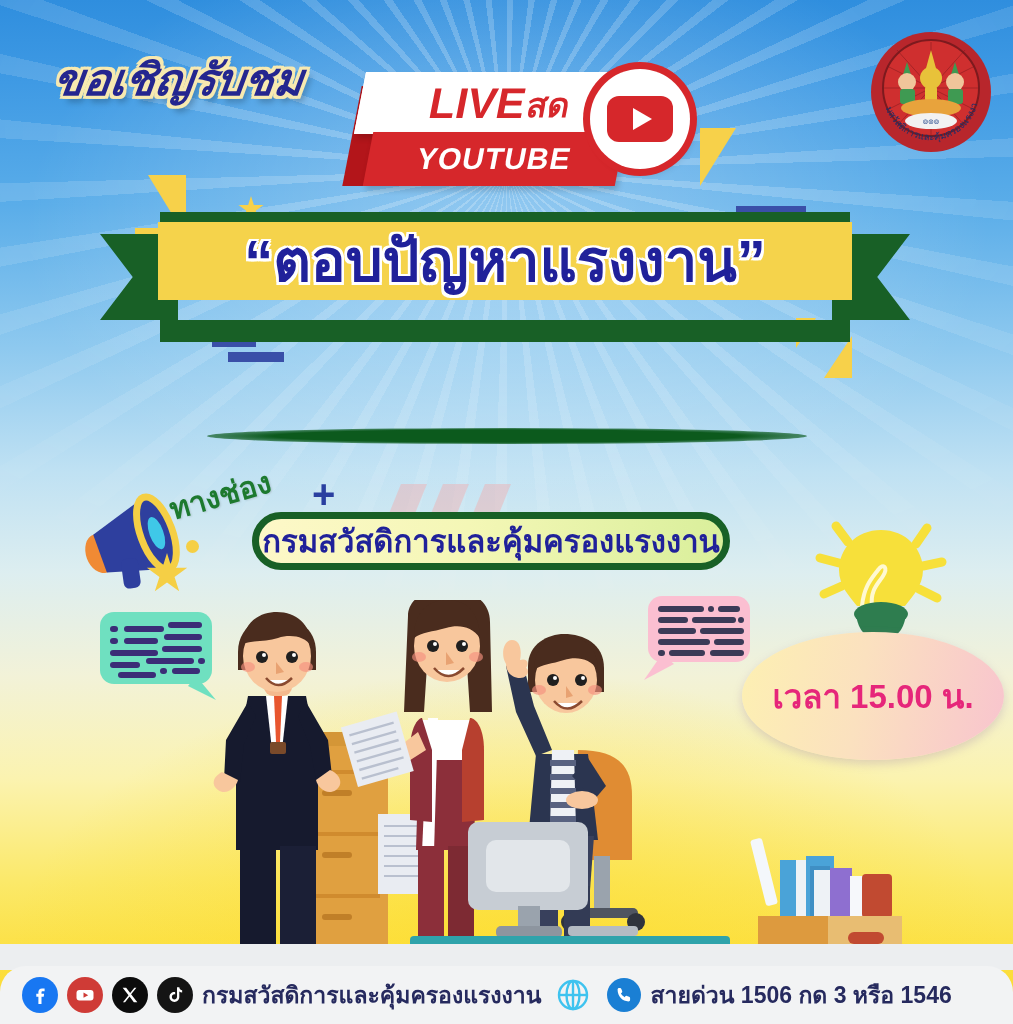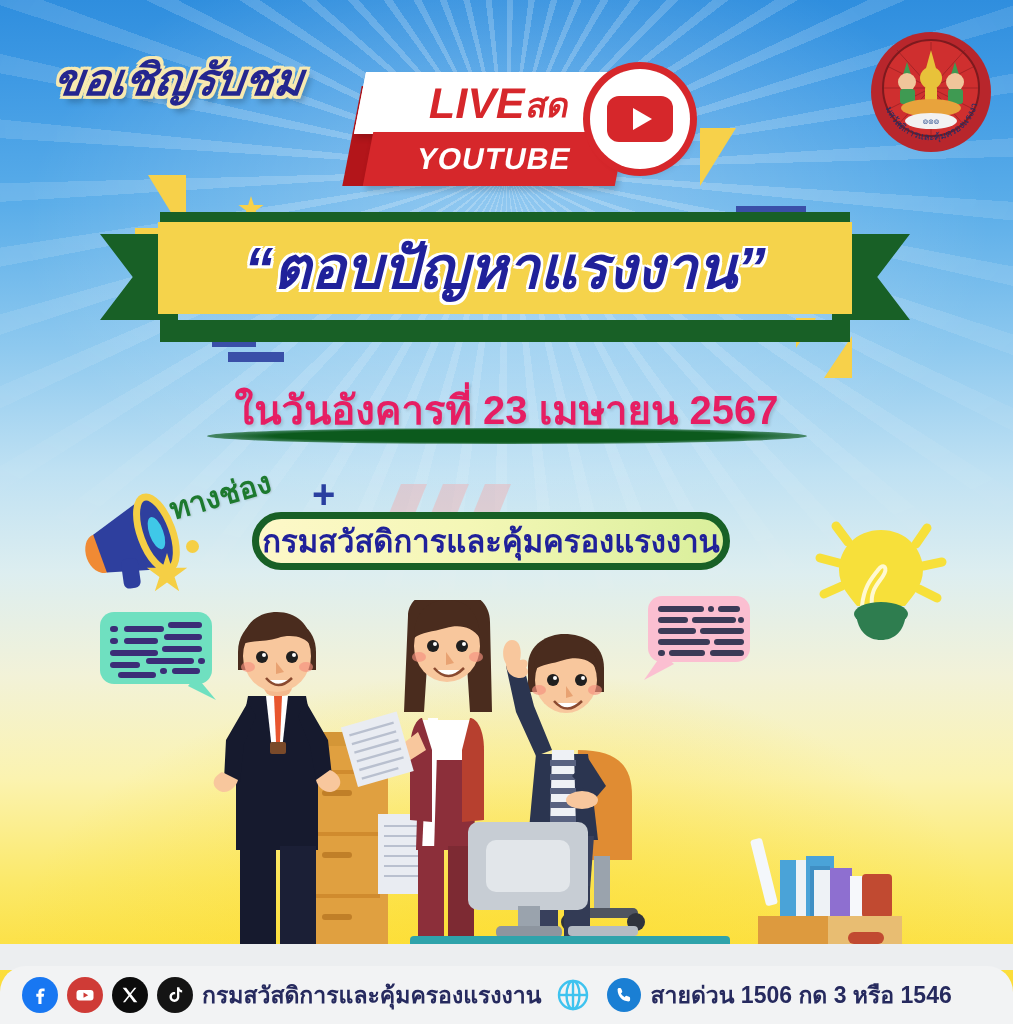--- a/index.html
+++ b/index.html
@@ -122,23 +122,23 @@
     position:absolute; left:0; top:22px; width:78px; height:86px;
     background:#186026;
     clip-path:polygon(0 0, 100% 0, 100% 100%, 0 100%, 42% 50%);
   }
   .rib-right{
     position:absolute; right:0; top:22px; width:78px; height:86px;
     background:#186026;
     clip-path:polygon(0 0, 100% 0, 58% 50%, 100% 100%, 0 100%);
   }
   .rib-mid{
-    position:absolute; left:58px; top:10px; right:58px; height:92px;
+    position:absolute; left:58px; top:10px; right:58px; height:78px;
     background:#f5d34b;
-    display:flex; align-items:center; justify-content:center;font-style:italic;
+    display:flex; align-items:center; justify-content:center;
   }
   #ribbon-title{
     color:#20219a; font-weight:bold; font-size:58px; line-height:1;
     text-shadow:
       -2.5px 0 0 #fff, 2.5px 0 0 #fff, 0 -2.5px 0 #fff, 0 2.5px 0 #fff,
       -2.5px -2.5px 0 #fff, 2.5px -2.5px 0 #fff, -2.5px 2.5px 0 #fff, 2.5px 2.5px 0 #fff;
   }
   .rib-tail{
     position:absolute; width:62px; height:22px; background:#186026;
   }
@@ -288,21 +288,20 @@
     <div class="rib-tail" style="right:60px;bottom:0;"></div>
     <div class="rib-green-bar" style="left:118px;top:0;right:118px;height:22px;"></div>
     <div class="rib-green-bar" style="left:118px;bottom:0;right:118px;height:22px;"></div>
     <div class="rib-left"></div>
     <div class="rib-right"></div>
     <div class="rib-mid">
       <div id="ribbon-title">“ตอบปัญหาแรงงาน”</div>
     </div>
   </div>
 
-  <div id="date-text" class="abs">ในวันอังคารที่ 23 เมษายน 2567</div>
   <div id="date-ellipse" class="abs"></div>
 
   <div class="stripe" style="left:386px;top:484px;"></div>
   <div class="stripe" style="left:428px;top:484px;"></div>
   <div class="stripe" style="left:470px;top:484px;"></div>
 
   <div class="abs" style="left:72px;top:490px;width:120px;height:105px;">
     <svg viewBox="0 0 120 105" width="120" height="105">
       <g transform="rotate(-20 60 52)">
         <ellipse cx="26" cy="52" rx="14" ry="20" fill="#f08a34"></ellipse>
@@ -332,20 +331,23 @@
         <line x1="136" y1="56" x2="117" y2="60"></line>
         <line x1="131" y1="92" x2="113" y2="83"></line>
       </g>
       <path d="M75 24 C50 24 33 43 33 64 C33 80 44 91 51 100 L99 100 C106 91 117 80 117 64 C117 43 100 24 75 24 Z" fill="#f7e03a"></path>
       <path d="M56 100 C58 80 66 72 72 64 C78 56 82 62 77 70 C72 78 64 84 66 100" fill="none" stroke="#fff9d1" stroke-width="4" stroke-linecap="round"></path>
       <ellipse cx="75" cy="108" rx="27" ry="12" fill="#2e7d4f"></ellipse>
       <path d="M50 108 C52 126 62 134 75 134 C88 134 98 126 100 108 Z" fill="#2e7d4f"></path>
     </svg>
   </div>
 
+  <div id="time-oval" class="abs">
+    <span id="time-text">เวลา 15.00 น.</span>
+  </div>
 
   <div class="abs" style="left:100px;top:612px;width:120px;height:88px;">
     <svg viewBox="0 0 120 88" width="120" height="88">
       <rect x="0" y="0" width="112" height="72" rx="14" fill="#6fe0c0"></rect>
       <path d="M96 64 L116 88 L88 74 Z" fill="#6fe0c0"></path>
       <g fill="#3b2d77">
         <rect x="10" y="14" width="8" height="6" rx="3"></rect>
           <rect x="24" y="14" width="40" height="6" rx="3"></rect>
           <rect x="68" y="10" width="34" height="6" rx="3"></rect>
         <rect x="10" y="26" width="8" height="6" rx="3"></rect>

